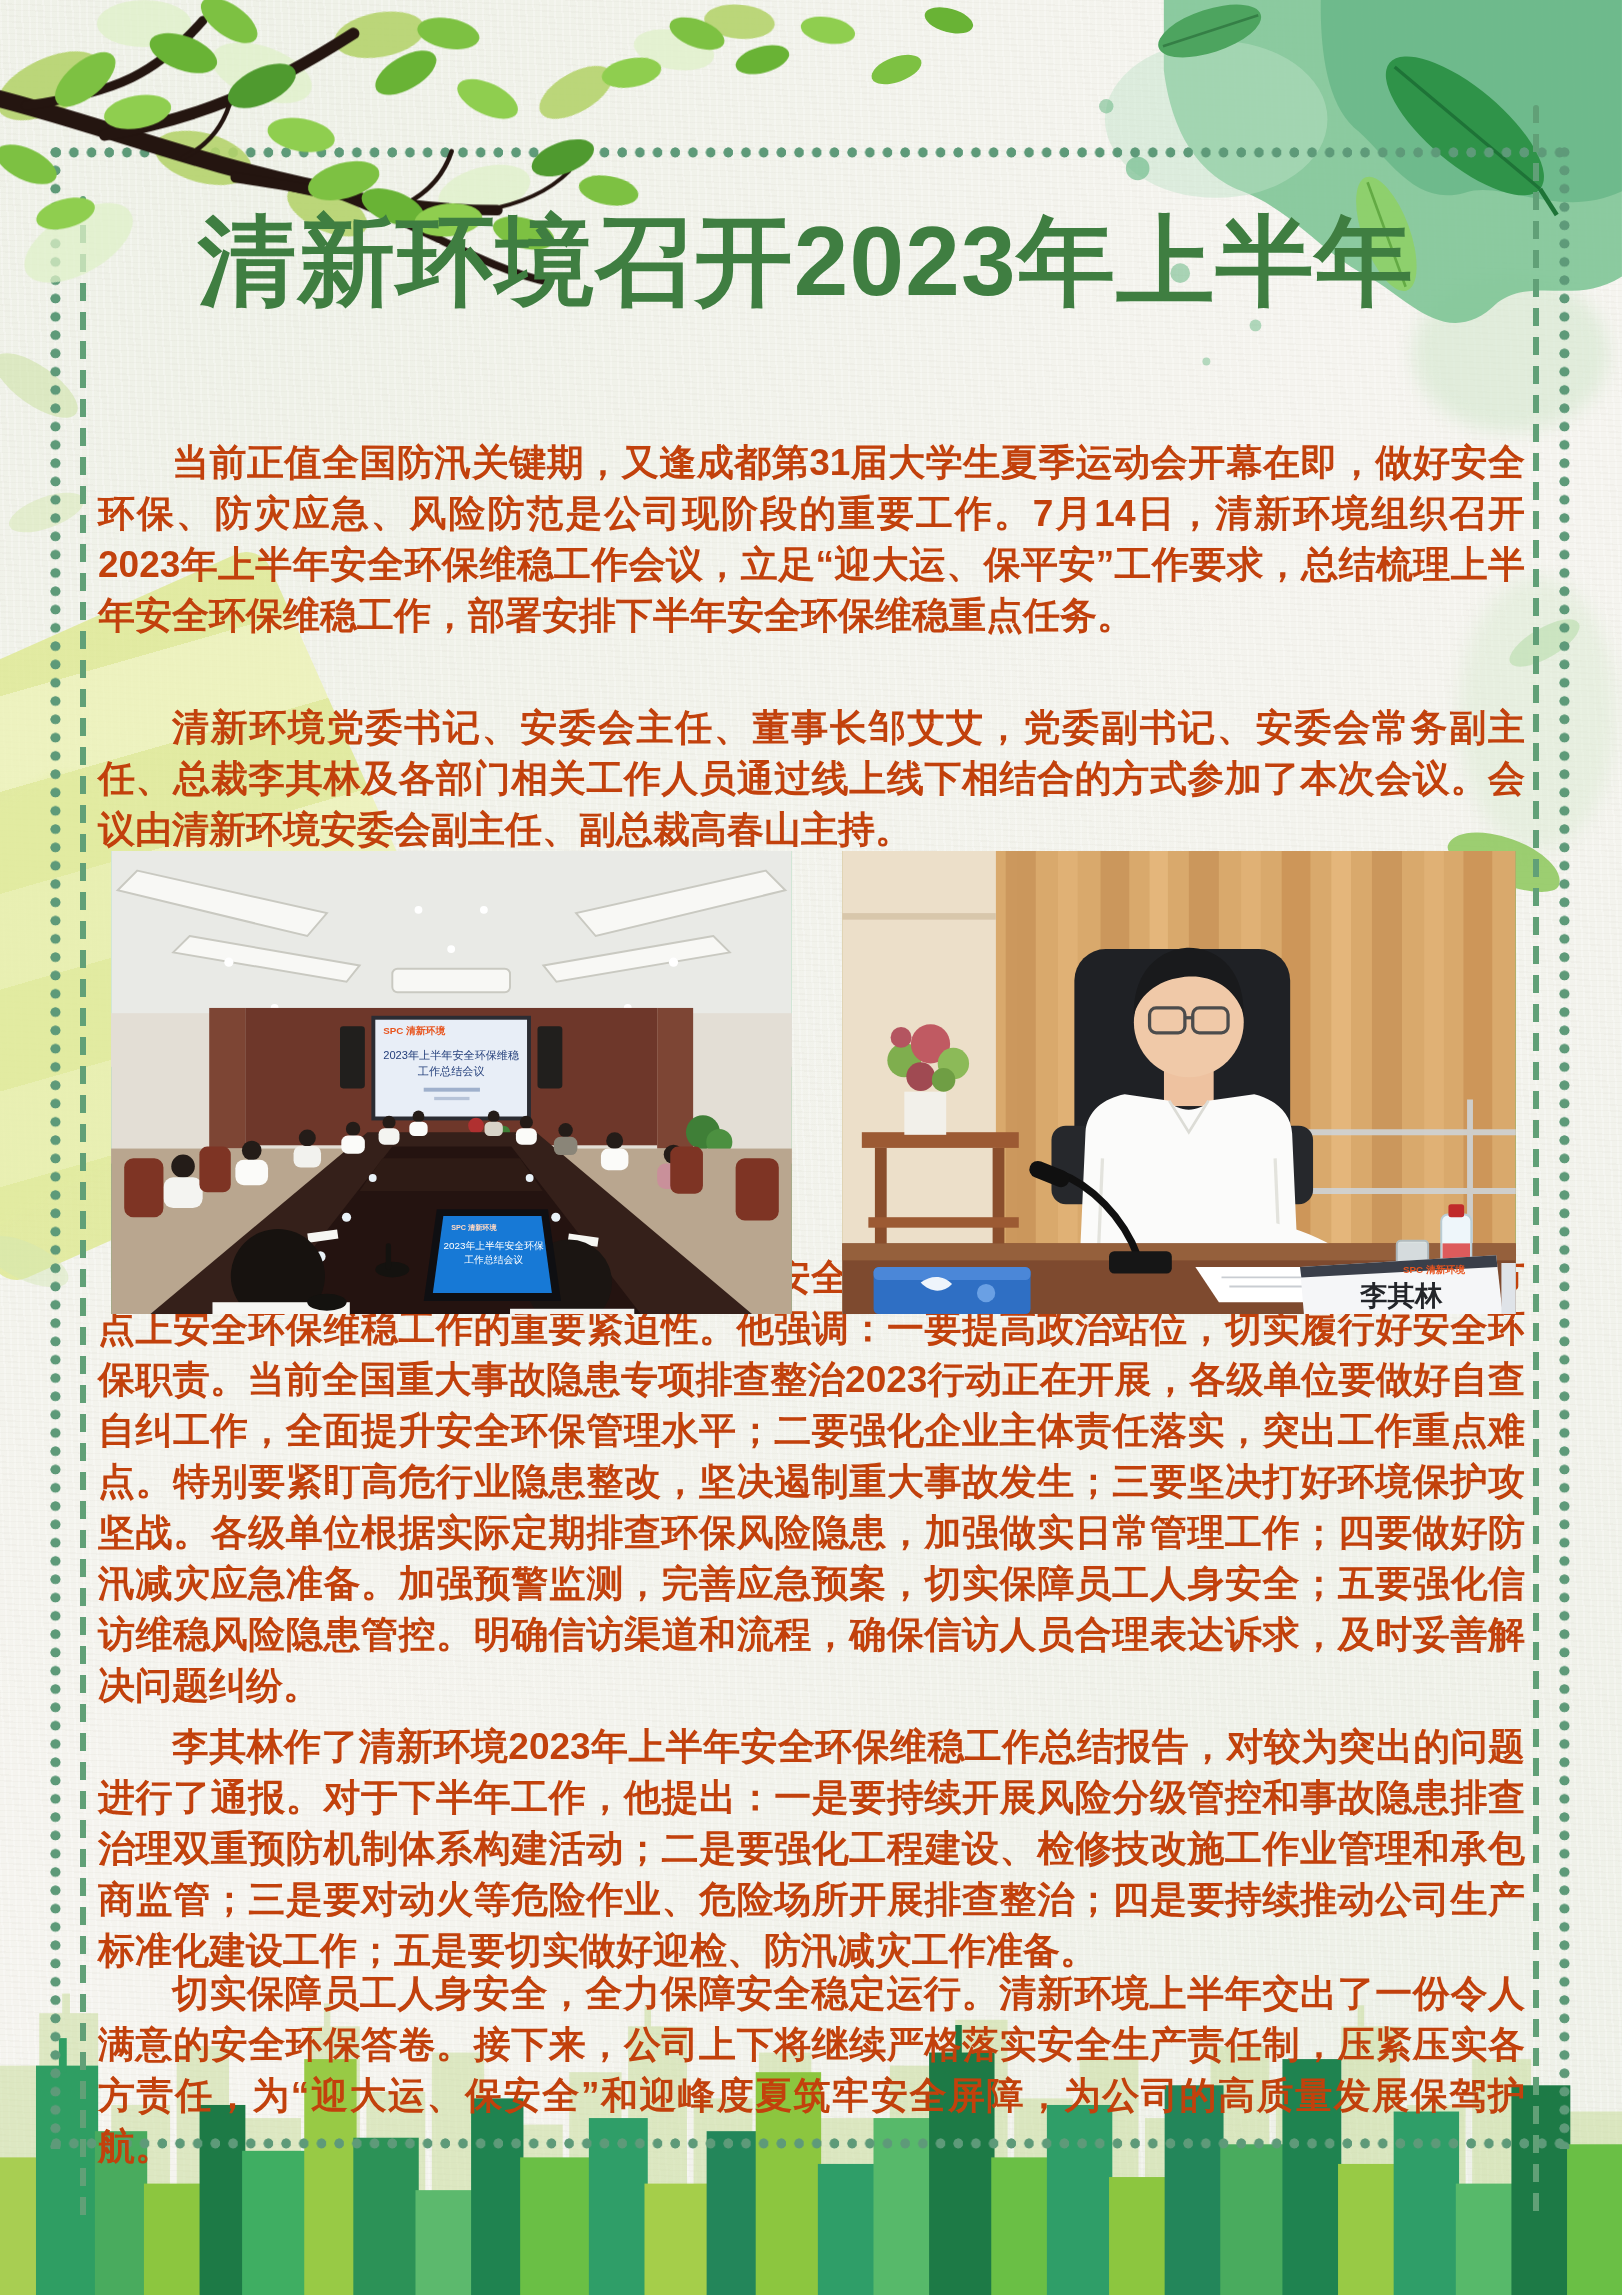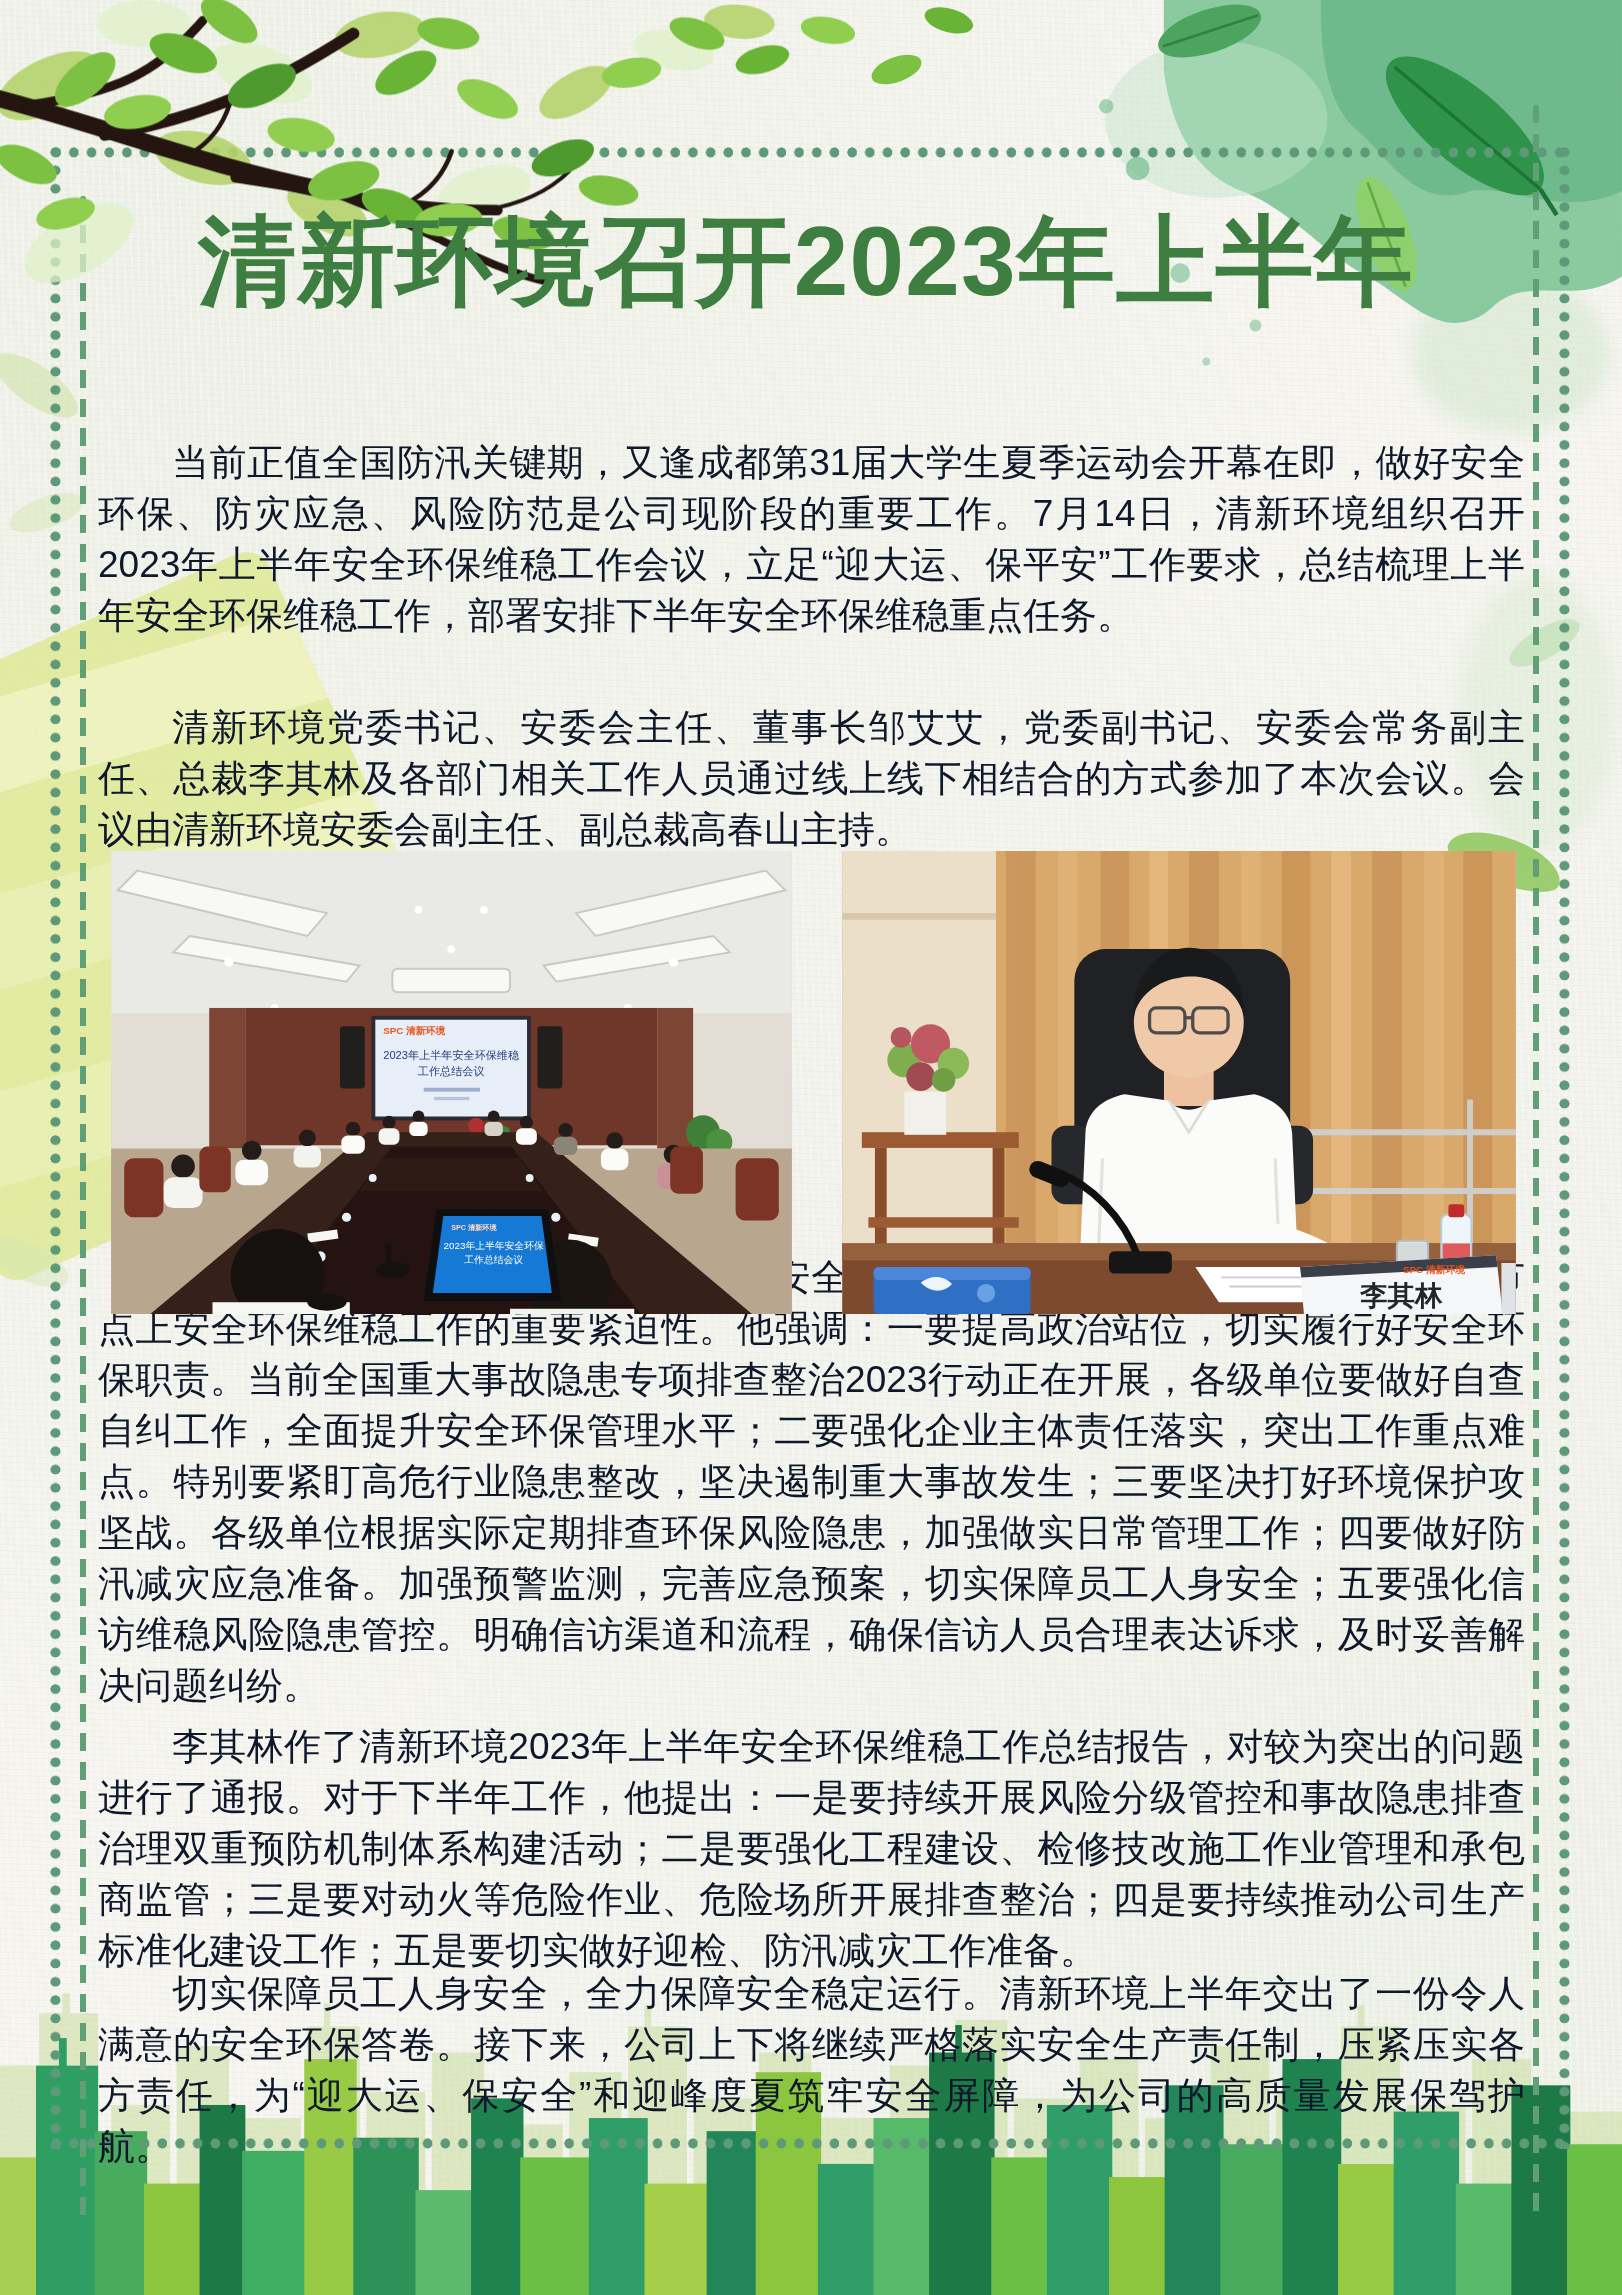--- a/index.html
+++ b/index.html
@@ -44,31 +44,31 @@
           background-size:10.5px 18.3px;background-repeat:repeat-y;}
   .dash-v{width:5.9px;background-image:repeating-linear-gradient(to bottom,#61a077 0 17.7px, transparent 17.7px 29px);
           border-radius:3.3px;}
   
   #title-block{
     left:0;top:196px;width:1612px;z-index:4;text-align:center;
     color:#3f7e41;font-weight:900;font-size:98px;line-height:130px;
     letter-spacing:1.3px;
   }
   .para{
-    left:98px;width:1427px;z-index:4;color:#0f172a;
+    left:98px;width:1427px;z-index:4;color:#c2410c;
     font-size:37px;line-height:51px;text-align:justify;text-align-last:left;
-    text-indent:2em;font-weight:400;
+    text-indent:2em;font-weight:700;
   }
   #p1{top:437px;}
   #p2{top:702px;}
   #p3{top:1252px;}
   #p4{top:1721px;}
   #p5{top:1968px;}
   
-  .photo{z-index:4;overflow:hidden;background:#f0abfc;}
+  .photo{z-index:4;overflow:hidden;background:#22c55e;}
   #photo-left{left:111px;top:851px;width:681px;height:463px;}
   #photo-right{left:842px;top:851px;width:674px;height:463px;}
   .photo svg{display:block;width:100%;height:100%;}
   svg text{font-family:"Liberation Sans","DejaVu Sans",sans-serif;}
 </style>
 </head>
 <body>
 
 <div id="paper-texture"></div>
 

